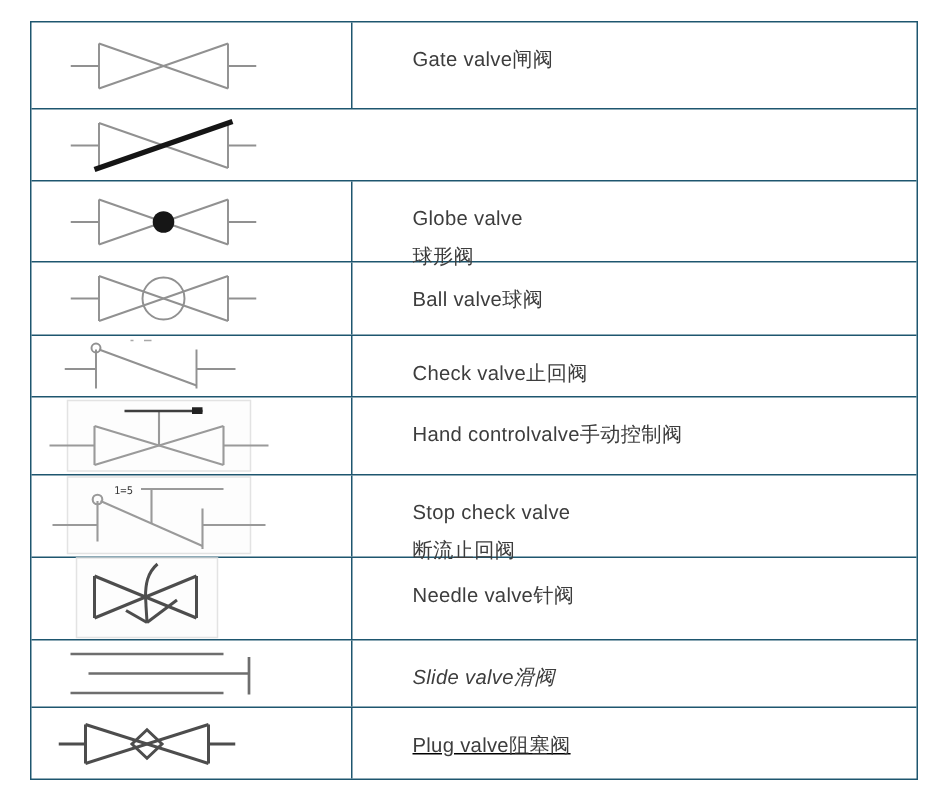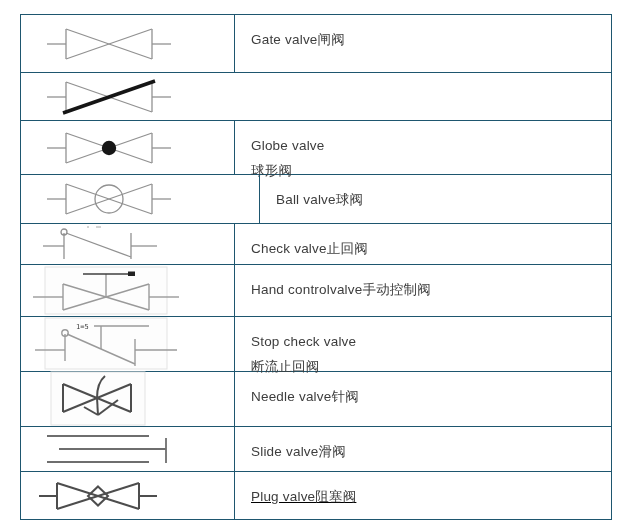--- a/index.html
+++ b/index.html
@@ -13,21 +13,21 @@
   .vrow{display:flex;box-sizing:border-box;}
   .vrow + .vrow{border-top:1.5px solid var(--border,#1e566f);}
   .cell{box-sizing:border-box;}
   .cell.sym{
     width:213px;flex:0 0 213px;
     display:flex;align-items:center;
   }
   .cell.txt{
     flex:1;
     border-left:1.5px solid var(--border,#1e566f);
-    padding:12px 10px 0 16px;
+    padding:12px 10px 0 40px;
     color:#3d3d3d;font-size:13.5px;line-height:25px;
     letter-spacing:.2px;
   }
   .sym svg{display:block;}
   .imgbox{fill:#fdfdfd;stroke:#e3e3e3;stroke-width:1;}
   .g1{stroke:#919191;stroke-width:1.3;fill:none;}
   .g2{stroke:#9a9a9a;stroke-width:1.4;fill:none;}
   .dk{stroke:#4d4d4d;stroke-width:2;fill:none;}
   .blk{stroke:#151515;fill:none;}
   .tbar{stroke:#3f3f3f;stroke-width:1.6;fill:none;}
@@ -81,21 +81,21 @@
         <line class="g1" x1="19" y1="35" x2="105" y2="5"></line>
         <circle cx="62" cy="20" r="7.2" fill="#161616" stroke="none"></circle>
       </svg>
     </div>
     <div class="cell txt">
       <div>Globe valve</div>
       <div>球形阀</div>
     </div>
   </div>
 
-  <div class="vrow" style="height:49px;gap:25px;">
+  <div class="vrow" style="height:49px;">
     <div class="cell sym">
       <svg width="124" height="42" viewBox="0 0 124 42" style="margin-left:26px">
         <line class="g1" x1="0" y1="21" x2="19" y2="21"></line>
         <line class="g1" x1="105" y1="21" x2="124" y2="21"></line>
         <line class="g1" x1="19" y1="6" x2="19" y2="36"></line>
         <line class="g1" x1="105" y1="6" x2="105" y2="36"></line>
         <line class="g1" x1="19" y1="6" x2="105" y2="36"></line>
         <line class="g1" x1="19" y1="36" x2="105" y2="6"></line>
         <circle class="g1" cx="62" cy="21" r="14"></circle>
       </svg>
@@ -180,21 +180,21 @@
         <line class="dk" x1="41" y1="36" x2="55" y2="44" stroke-width="1.9"></line>
         <line class="dk" x1="55" y1="44" x2="75" y2="29" stroke-width="1.9"></line>
       </svg>
     </div>
     <div class="cell txt">
       <div>Needle valve针阀</div>
       <div></div>
     </div>
   </div>
 
-  <div class="vrow" style="height:45px;">
+  <div class="vrow" style="height:45px;font-style:italic;">
     <div class="cell sym">
       <svg width="130" height="34" viewBox="0 0 130 34" style="margin-left:24px">
         <line x1="2" y1="4" x2="104" y2="4" stroke="#6e6e6e" stroke-width="1.8"></line>
         <line x1="14" y1="17" x2="121" y2="17" stroke="#6e6e6e" stroke-width="1.8"></line>
         <line x1="121" y1="6" x2="121" y2="31" stroke="#6e6e6e" stroke-width="1.8"></line>
         <line x1="2" y1="30" x2="104" y2="30" stroke="#6e6e6e" stroke-width="1.8"></line>
       </svg>
     </div>
     <div class="cell txt">
       <div>Slide valve滑阀</div>

